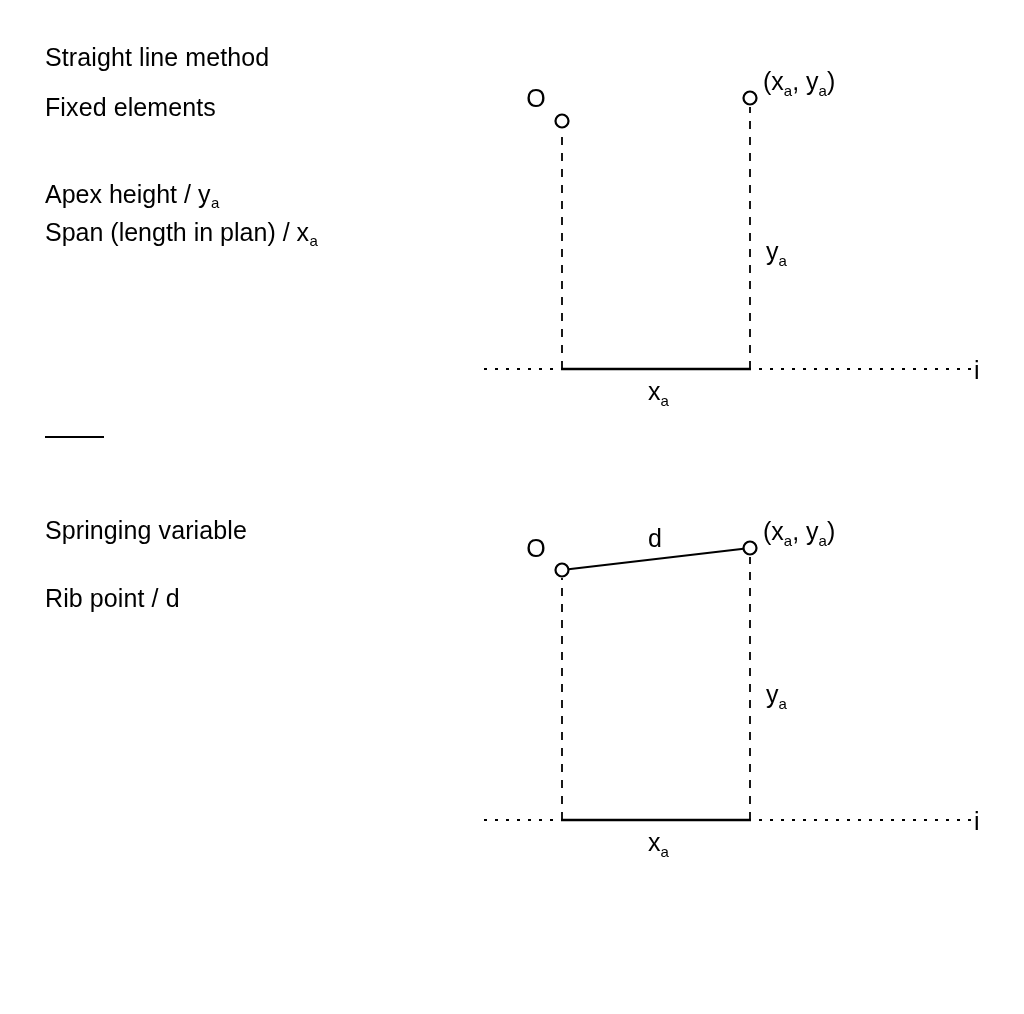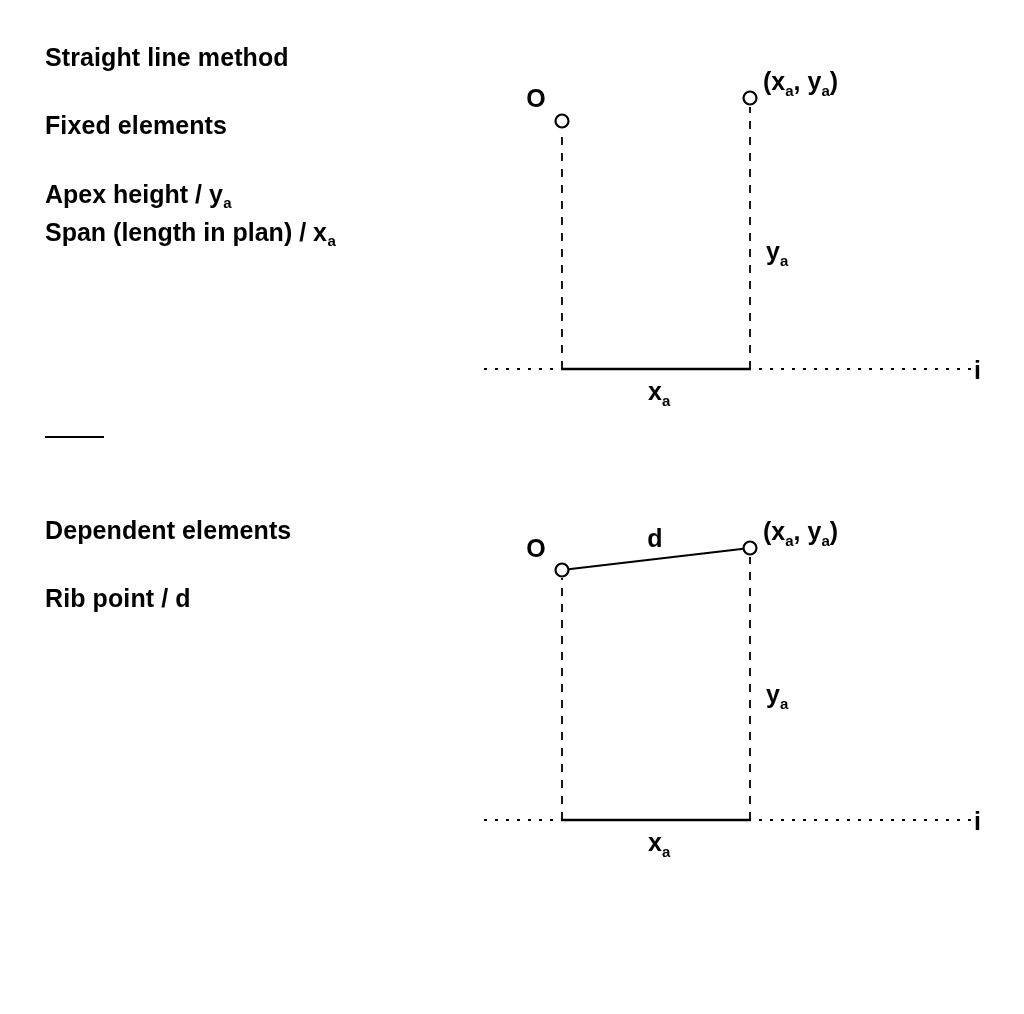--- a/index.html
+++ b/index.html
@@ -15,21 +15,20 @@
     font-family: "Liberation Sans", sans-serif;
     color: #000000;
     overflow: hidden;
   }
   #stage {
     position: absolute;
     left: 0;
     top: 0;
     width: 832px;
     height: 1014px;
-    font-weight: bold;
   }
   
   .text-col {
     position: absolute;
     left: 45px;
     top: 0;
     width: 420px;
   }
   .heading {
     position: absolute;
@@ -105,28 +104,28 @@
 </style>
 </head>
 <body>
 
 <div id="stage">
 
   <div class="text-col">
 
     <div class="heading" style="top:42px;">Straight line method</div>
 
-    <div class="heading" style="top:110px;text-align:center;">Fixed elements</div>
+    <div class="heading" style="top:92px;text-align:center;">Fixed elements</div>
 
     <div class="para" style="top:177px;">
       <div><span>Apex height / y</span><span class="sub">a</span></div>
       <div><span>Span (length in plan) / x</span><span class="sub">a</span></div>
     </div>
 
-    <div class="heading" style="top:515px;">Dependent elements</div>
+    <div class="heading" style="top:515px;">Springing variable</div>
 
     <div class="heading" style="top:583px;">Rib point / d</div>
   </div>
 
   <div class="rule"></div>
 
   <svg class="diagram" viewBox="0 0 1024 1014" xmlns="http://www.w3.org/2000/svg">
 
     <g>
 

